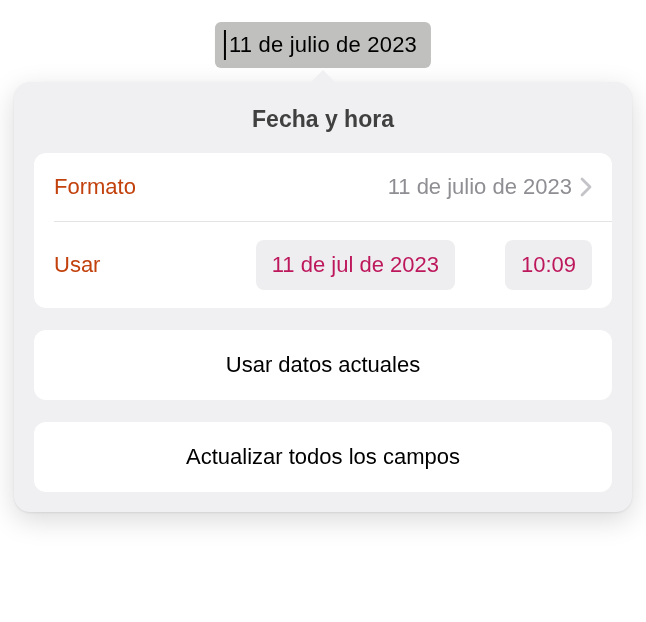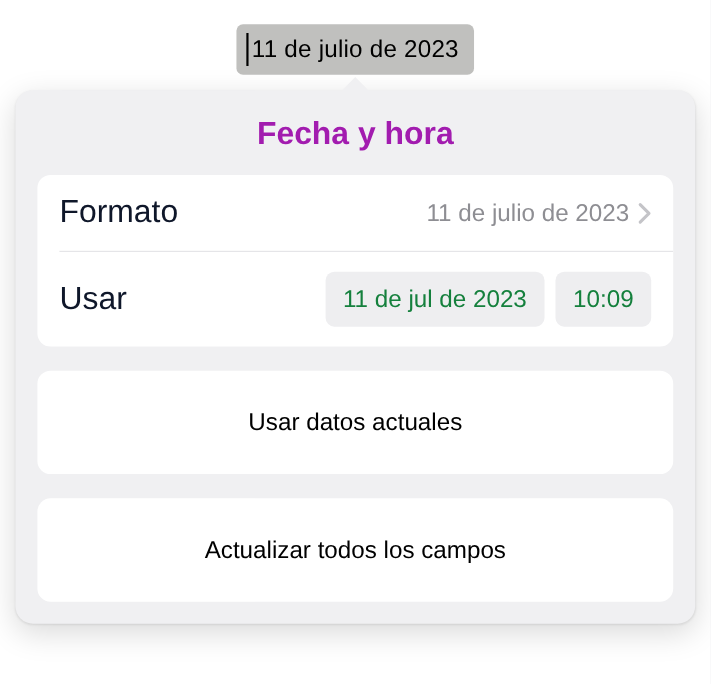--- a/index.html
+++ b/index.html
@@ -62,44 +62,44 @@
       transform: translateX(-50%);
       width: 0;
       height: 0;
       border-left: 14px solid transparent;
       border-right: 14px solid transparent;
       border-bottom: 14px solid #f0f0f2;
     }
     
     .popover-title {
       text-align: center;
-      font-size: 29px;
+      font-size: 23px;
       font-weight: 600;
-      color: #a21caf;
+      color: #404040;
       padding: 24px 0 20px 0;
     }
     
     .section {
       background: #ffffff;
       margin: 0 20px 22px 20px;
       border-radius: 12px;
       overflow: hidden;
     }
     
     .row {
       display: flex;
       align-items: center;
       justify-content: space-between;
       padding: 18px 20px;
       min-height: 68px;
     }
     
     .row-label {
-      font-size: 29px;
-      color: #0f172a;
+      font-size: 22px;
+      color: #c2410c;
     }
     
     .row-value-group {
       display: flex;
       align-items: center;
       gap: 8px;
     }
     
     .row-value {
       font-size: 22px;
@@ -121,31 +121,32 @@
     .pill-group {
       display: flex;
       gap: 10px;
     }
     
     .pill {
       background: #eeeef0;
       border-radius: 8px;
       padding: 12px 16px;
       font-size: 22px;
-      color: #15803d;
+      color: #be185d;
       display: inline-flex;
       align-items: center;
       justify-content: flex-end;
+      margin-left: 40px;
     }
     
     .action-button {
       background: #ffffff;
       margin: 0 20px 22px 20px;
       border-radius: 12px;
-      padding: 34px 0;
+      padding: 22px 0;
       text-align: center;
       font-size: 22px;
       color: #000;
       cursor: pointer;
     }
     
     .action-button:last-child {
       margin-bottom: 0;
     }
   </style>

